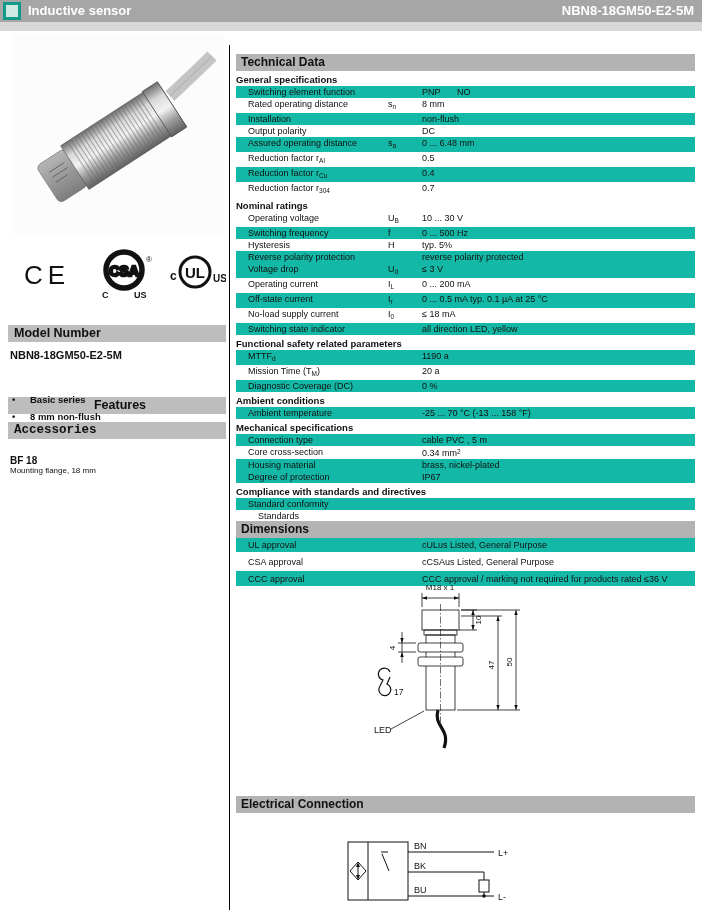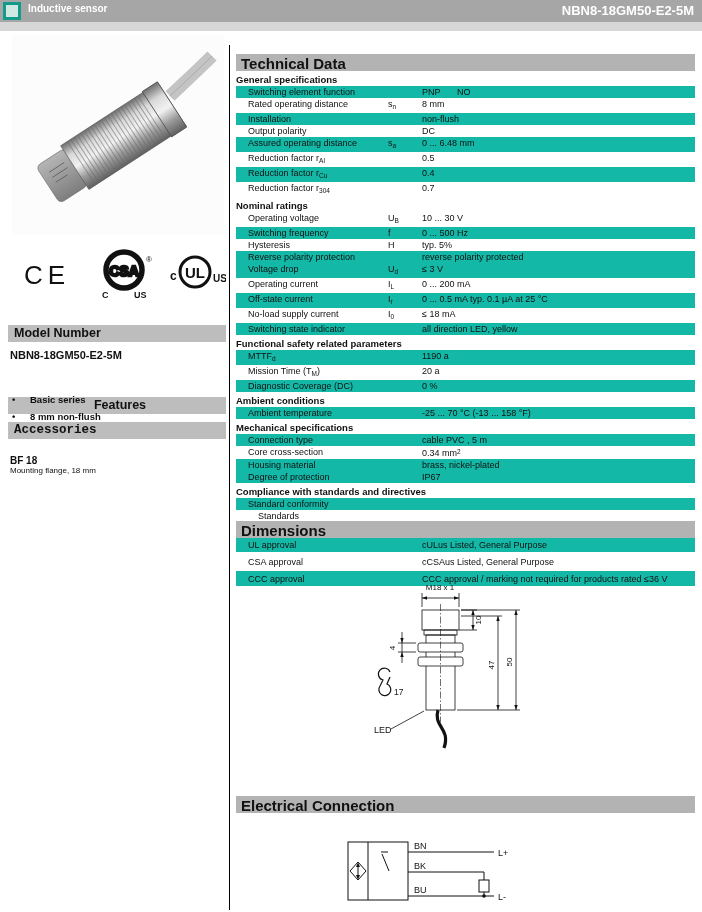--- a/index.html
+++ b/index.html
@@ -2,40 +2,40 @@
 <html><head>
 <meta charset="utf-8">
 <style>
   * { margin:0; padding:0; box-sizing:border-box; }
   body { background:#fff; font-family:"Liberation Sans", sans-serif; color:#111; }
   .page { position:relative; width:702px; height:912px; background:#fff; overflow:hidden; }
 
   
   .topbar { position:absolute; left:0; top:0; width:702px; height:22px; background:#a6a6a6; }
   .top-icon { position:absolute; left:3px; top:2px; width:18px; height:18px; background:#cde9e2; border:3px solid #149a8b; }
-  .top-title { position:absolute; left:28px; top:3px; color:#fff; font-weight:bold; font-size:10px; }
+  .top-title { position:absolute; left:28px; top:3px; color:#fff; font-weight:bold; font-size:13px; }
   .top-model { position:absolute; right:8px; top:3px; color:#fff; font-weight:bold; font-size:13px; }
   .substrip { position:absolute; left:0; top:22px; width:702px; height:9px; background:#d7d7d7; }
   .divider { position:absolute; left:229px; top:45px; width:1px; height:865px; background:#000; }
 
   
   .photo { position:absolute; left:12px; top:34px; width:212px; height:200px; background:#fcfcfc; }
   .logos { position:absolute; left:10px; top:240px; width:216px; height:70px; }
   .lbar { position:absolute; left:8px; width:218px; height:17px; background:#bdbdbd; font-weight:bold; font-size:12.5px; padding:1px 0 0 6px; }
   .bar-model { top:325px; } .bar-features { top:397px;text-align:center; } .bar-acc { top:422px;font-family:Liberation Mono, monospace; }
   .model-no { position:absolute; left:10px; top:349px; font-weight:bold; font-size:11px; }
   .feat { position:absolute; left:12px; font-weight:bold; font-size:9.5px; }
   .feat::before { content:"•"; display:inline-block; width:18px; }
   .feat1 { top:394px; } .feat2 { top:411px; }
   .acc-name { position:absolute; left:10px; top:455px; font-weight:bold; font-size:10px; }
   .acc-desc { position:absolute; left:10px; top:466px; font-size:8px; }
 
   
   .tech { position:absolute; left:236px; top:54px; width:459px; }
-  .hbar { height:17px; background:#b3b3b3; font-weight:bold; font-size:15px; padding:1px 0 0 5px; }
+  .hbar { height:17px; background:#b3b3b3; font-weight:bold; font-size:12px; padding:1px 0 0 5px; }
   .tsec { font-weight:bold; font-size:9.5px; padding:3px 0 1px 0; }
   .trow { display:flex; font-size:9px; line-height:10px; padding:1px 0; }
   .trow.shade { background:#14b8a6; }
   .trow.tall { padding:2.5px 0; margin-bottom:2px; }
   .tlabel { flex:none; margin-left:12px; width:140px; }
   .tlabel.ind2 { margin-left:22px; width:130px; }
   .tsym { flex:none; width:34px; }
   .tval { flex:1; }
   .tval .v1 { display:inline-block; width:35px; }
   sub { font-size:6.5px; vertical-align:-2px; }

